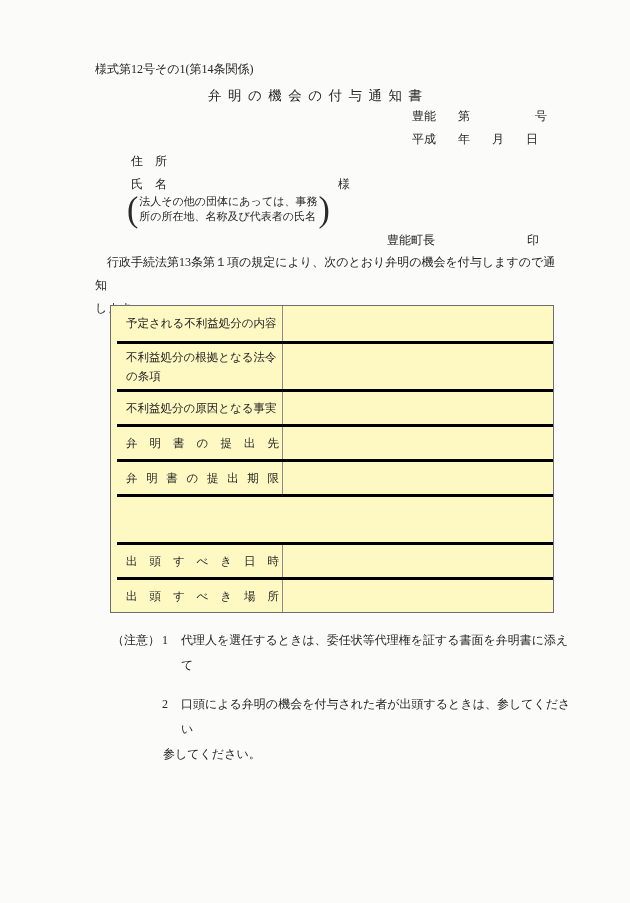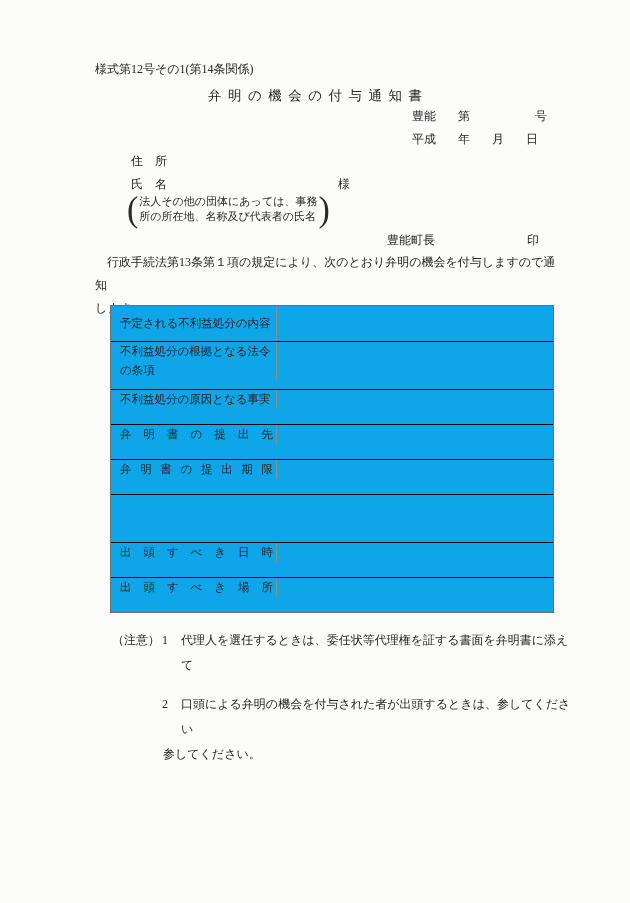--- a/index.html
+++ b/index.html
@@ -60,26 +60,27 @@
   .issuer-line {
     left: 387px; top: 232px; width: 152px;
     display: flex; justify-content: space-between;
   }
 
   .intro { left: 95px; top: 251px; width: 470px; line-height: 23px; }
 
   .notice-table {
     left: 110px; top: 305px; width: 444px;
     border: 1px solid #6e6e6e;
-    background: #0ea5e9;
+    background: #fef9c3;
     box-sizing: border-box;
+    padding-left: 6px;
   }
   .trow { display: flex; height: 35px; box-sizing: border-box; }
   .trow.tall { height: 48px; }
-  .trow + .trow { border-top: 1px solid #000000; flex-direction: column; }
+  .trow + .trow { border-top: 3px solid #000000; }
   .tlabel {
     width: 166px;
     box-sizing: border-box;
     border-right: 1px solid #8c8c8c;
     padding: 0 3px 0 9px;
     display: flex; align-items: center;
   }
   .labeltext {
     font-size: 11.5px;
     line-height: 19px;

